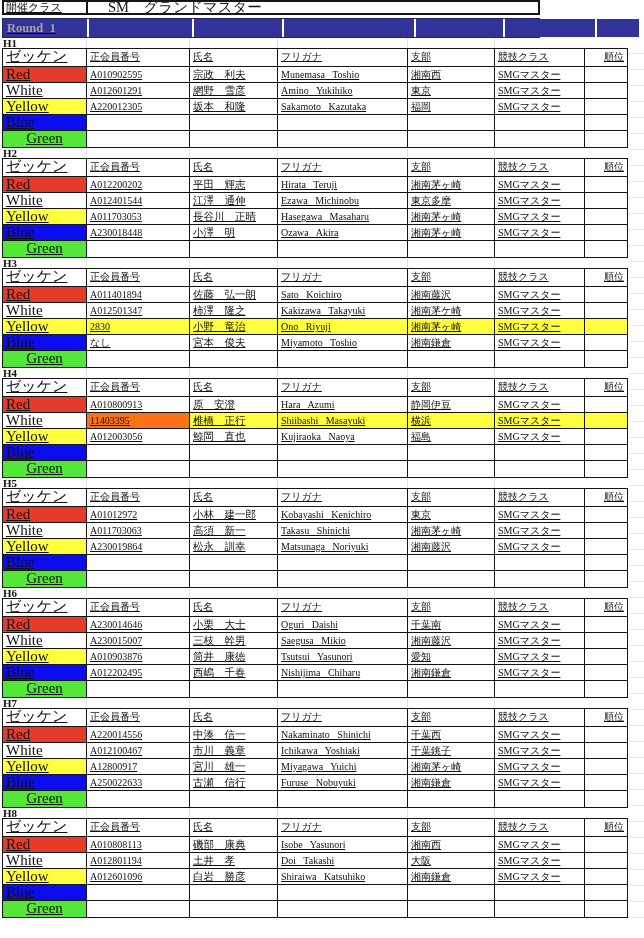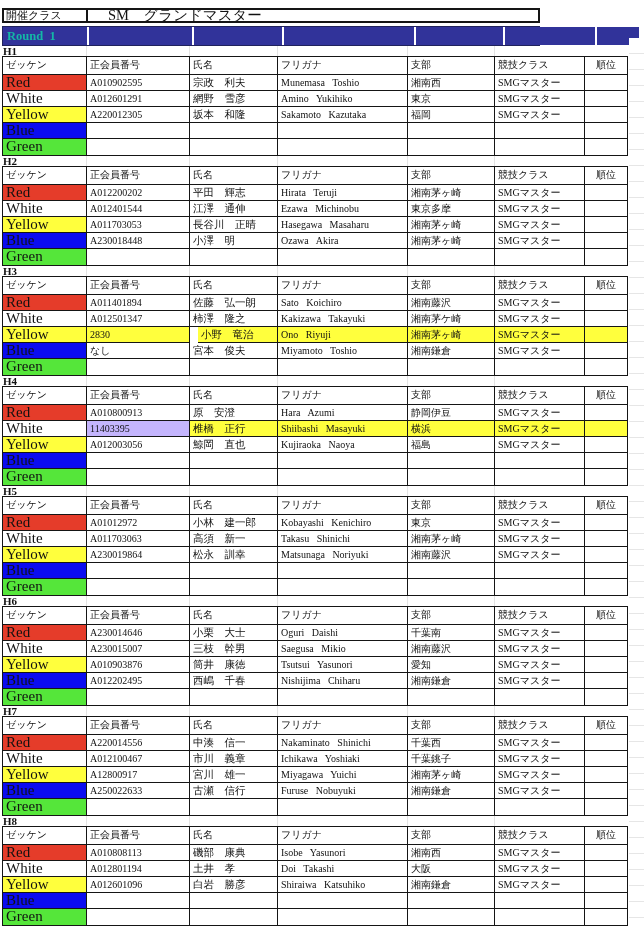--- a/index.html
+++ b/index.html
@@ -1,44 +1,44 @@
 <!DOCTYPE html>
 <html><head>
 <meta charset="utf-8">
 <style>
   html,body{margin:0;padding:0;}
   body{width:644px;height:938px;background:#fff;font-family:"Liberation Serif","DejaVu Serif",serif;color:#111;}
   .page{position:relative;width:644px;height:938px;overflow:hidden;background:#fff;}
-  .content{position:absolute;left:2px;top:8px;width:538px;}
+  .content{position:absolute;left:2px;top:0;width:538px;text-decoration:underline;}
 
   
   .title-row{display:flex;height:15px;overflow:hidden;}
   .title-cell{border:2px solid #151515;box-sizing:border-box;overflow:hidden;background:#fff;}
   .title-label{width:86px;font-size:11px;padding:0 2px;}
   .title-value{flex:1;border-left:none;font-size:14.5px;padding:0 20px;}
   .title-cell span{display:block;margin-top:-3px;line-height:17px;white-space:pre;}
 
   
   .round-bar{margin-top:3px;display:grid;grid-template-columns:84px 103px 88px 130px 87px 90px 42px;column-gap:2px;height:20px;background:#fff;border:1px solid #20225c;box-sizing:border-box;}
   .round-bar .cell{background:#31339a;}
-  .round-bar .cell.first{color:#14b8a6;font-weight:bold;font-size:12.5px;line-height:18px;padding-left:4px;white-space:pre;}
+  .round-bar .cell.first{color:#a3a3a3;font-weight:bold;font-size:12.5px;line-height:18px;padding-left:4px;white-space:pre;}
 
   
   .heat-label{height:10px;font-size:11px;font-weight:bold;line-height:10px;padding-left:1px;
     background-repeat:no-repeat;
     background-image:linear-gradient(#e3e3e3,#e3e3e3),linear-gradient(#e3e3e3,#e3e3e3),linear-gradient(#e3e3e3,#e3e3e3),linear-gradient(#e3e3e3,#e3e3e3),linear-gradient(#e3e3e3,#e3e3e3),linear-gradient(#e3e3e3,#e3e3e3),linear-gradient(#e3e3e3,#e3e3e3);
     background-size:1px 100%,1px 100%,1px 100%,1px 100%,1px 100%,1px 100%,1px 100%;
     background-position:84px 0,187px 0,275px 0,405px 0,492px 0,582px 0,624px 0;}
   .heat-table{display:grid;grid-template-columns:84px 103px 88px 130px 87px 90px 42px;grid-template-rows:18px repeat(5,16px);border:1.5px solid #151515;box-sizing:border-box;background:#fff;width:626px;}
   .heat-table .c{border-right:1.5px solid #151515;border-bottom:1.5px solid #151515;box-sizing:border-box;overflow:hidden;padding:1px 3px;line-height:13px;white-space:pre;}
   .heat-table .c:nth-child(7n){border-right:none;}
-  .heat-table .c.lastrow{border-bottom:none;}
+  .heat-table .c.lastrow{border-bottom:none;text-align:center;}
   .hdr{font-size:10px;line-height:14px;}
-  .hdr.bib-h{font-size:10px;line-height:13px;}
-  .hdr.rank-h{text-align:center;}
+  .hdr.bib-h{font-size:15px;line-height:13px;}
+  .hdr.rank-h{text-align:right;}
   .bibcell{font-size:15px;}
   .member{font-size:10px;}
   .kanji{font-size:10.5px;}
   .kana{font-size:10px;}
   .branch{font-size:10px;}
   .cls{font-size:10px;}
 
   
   .gutter{position:absolute;right:0;top:38px;width:15px;height:882px;
     background:repeating-linear-gradient(to bottom,#fff 0 15px,#e6e6e6 15px 16px);}
@@ -182,21 +182,21 @@
             <div class="c rank"></div>
             <div class="c bibcell" style="background: rgb(255, 255, 255);">White</div>
             <div class="c member">A012501347</div>
             <div class="c kanji">柿澤　隆之</div>
             <div class="c kana">Kakizawa   Takayuki</div>
             <div class="c branch">湘南茅ケ崎</div>
             <div class="c cls">SMGマスター</div>
             <div class="c rank"></div>
             <div class="c bibcell" style="background: rgb(255, 255, 61);">Yellow</div>
             <div class="c member" style="background: rgb(255, 255, 61);">2830</div>
-            <div class="c kanji" style="background: rgb(255, 255, 61); margin-left: 8px;">小野　竜治</div>
+            <div class="c kanji" style="background: rgb(255, 255, 61);">小野　竜治</div>
             <div class="c kana" style="background: rgb(255, 255, 61);">Ono   Riyuji</div>
             <div class="c branch" style="background: rgb(255, 255, 61);">湘南茅ヶ崎</div>
             <div class="c cls" style="background: rgb(255, 255, 61);">SMGマスター</div>
             <div class="c rank" style="background: rgb(255, 255, 61);"></div>
             <div class="c bibcell" style="background: rgb(11, 12, 240);">Blue</div>
             <div class="c member">なし</div>
             <div class="c kanji">宮本　俊夫</div>
             <div class="c kana">Miyamoto   Toshio</div>
             <div class="c branch">湘南鎌倉</div>
             <div class="c cls">SMGマスター</div>
@@ -221,21 +221,21 @@
             <div class="c hdr">競技クラス</div>
             <div class="c hdr rank-h">順位</div>
             <div class="c bibcell" style="background: rgb(229, 60, 42);">Red</div>
             <div class="c member">A010800913</div>
             <div class="c kanji">原　安澄</div>
             <div class="c kana">Hara   Azumi</div>
             <div class="c branch">静岡伊豆</div>
             <div class="c cls">SMGマスター</div>
             <div class="c rank"></div>
             <div class="c bibcell" style="background: rgb(255, 255, 255);">White</div>
-            <div class="c member" style="background: #c4b5fd;">11403395</div>
+            <div class="c member" style="background: #f97316;">11403395</div>
             <div class="c kanji" style="background: rgb(255, 255, 61);">椎橋　正行</div>
             <div class="c kana" style="background: rgb(255, 255, 61);">Shiibashi   Masayuki</div>
             <div class="c branch" style="background: rgb(255, 255, 61);">横浜</div>
             <div class="c cls" style="background: rgb(255, 255, 61);">SMGマスター</div>
             <div class="c rank" style="background: rgb(255, 255, 61);"></div>
             <div class="c bibcell" style="background: rgb(255, 255, 61);">Yellow</div>
             <div class="c member">A012003056</div>
             <div class="c kanji">鯨岡　直也</div>
             <div class="c kana">Kujiraoka   Naoya</div>
             <div class="c branch">福島</div>

